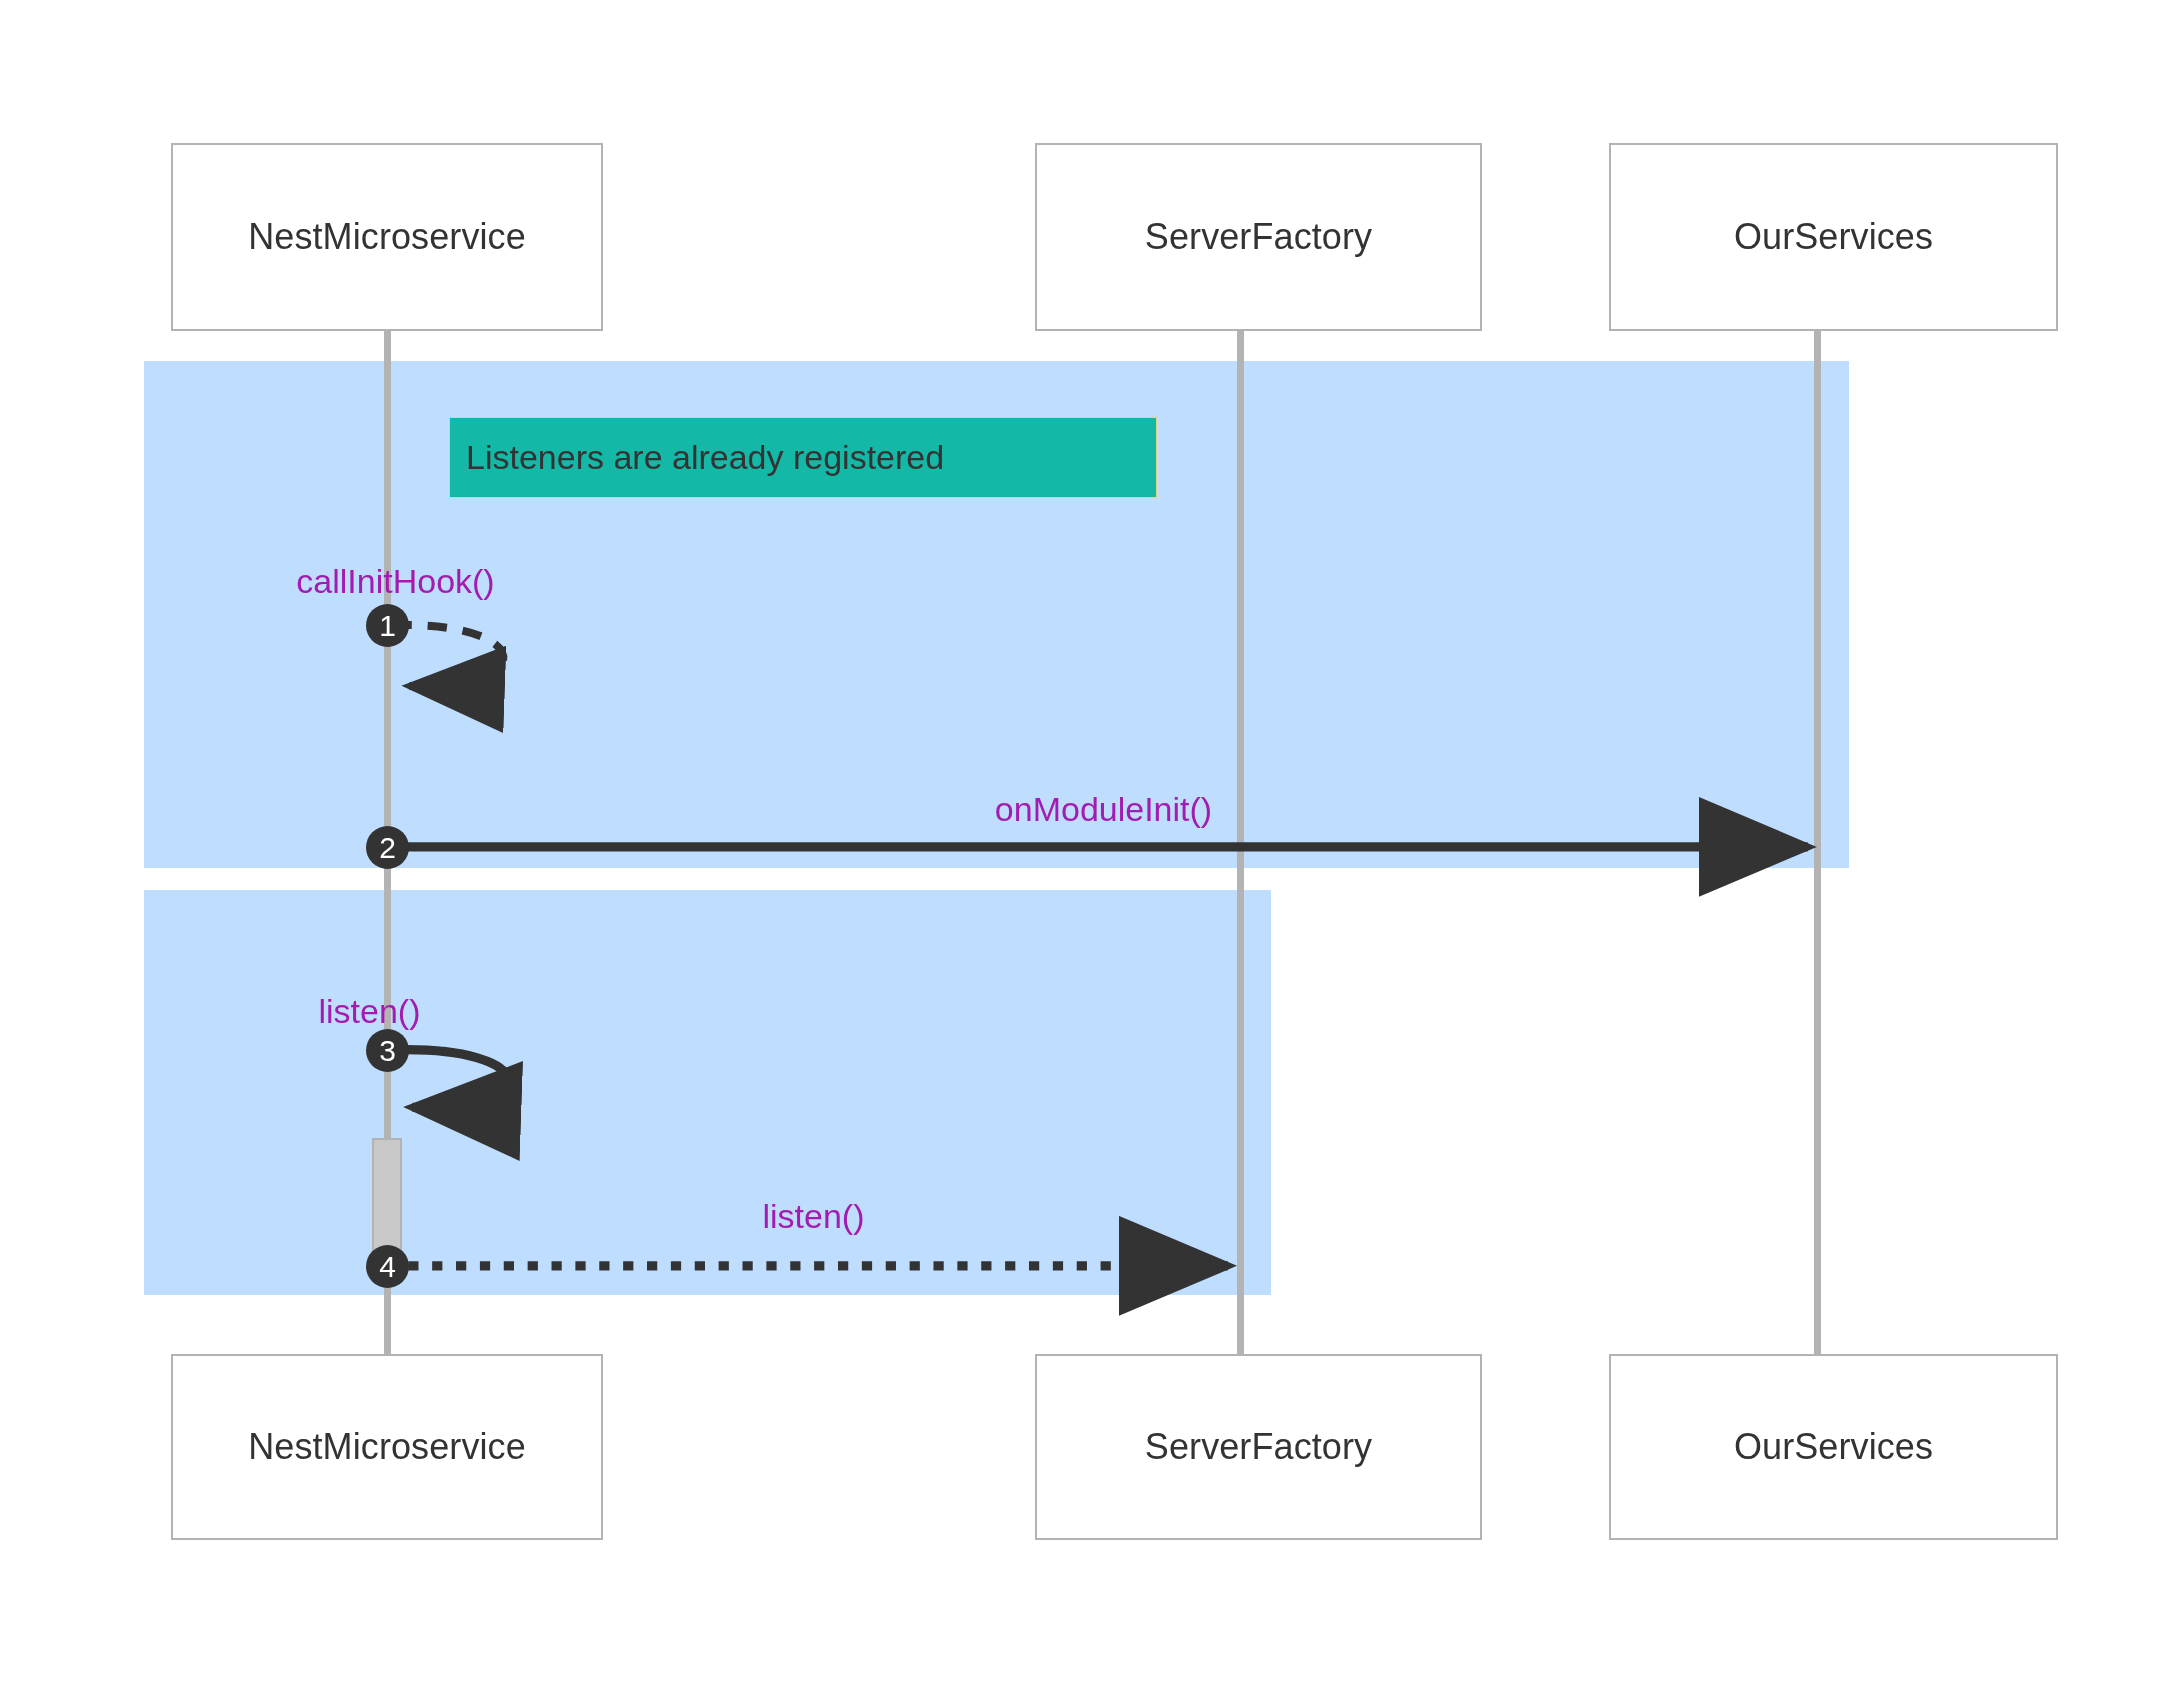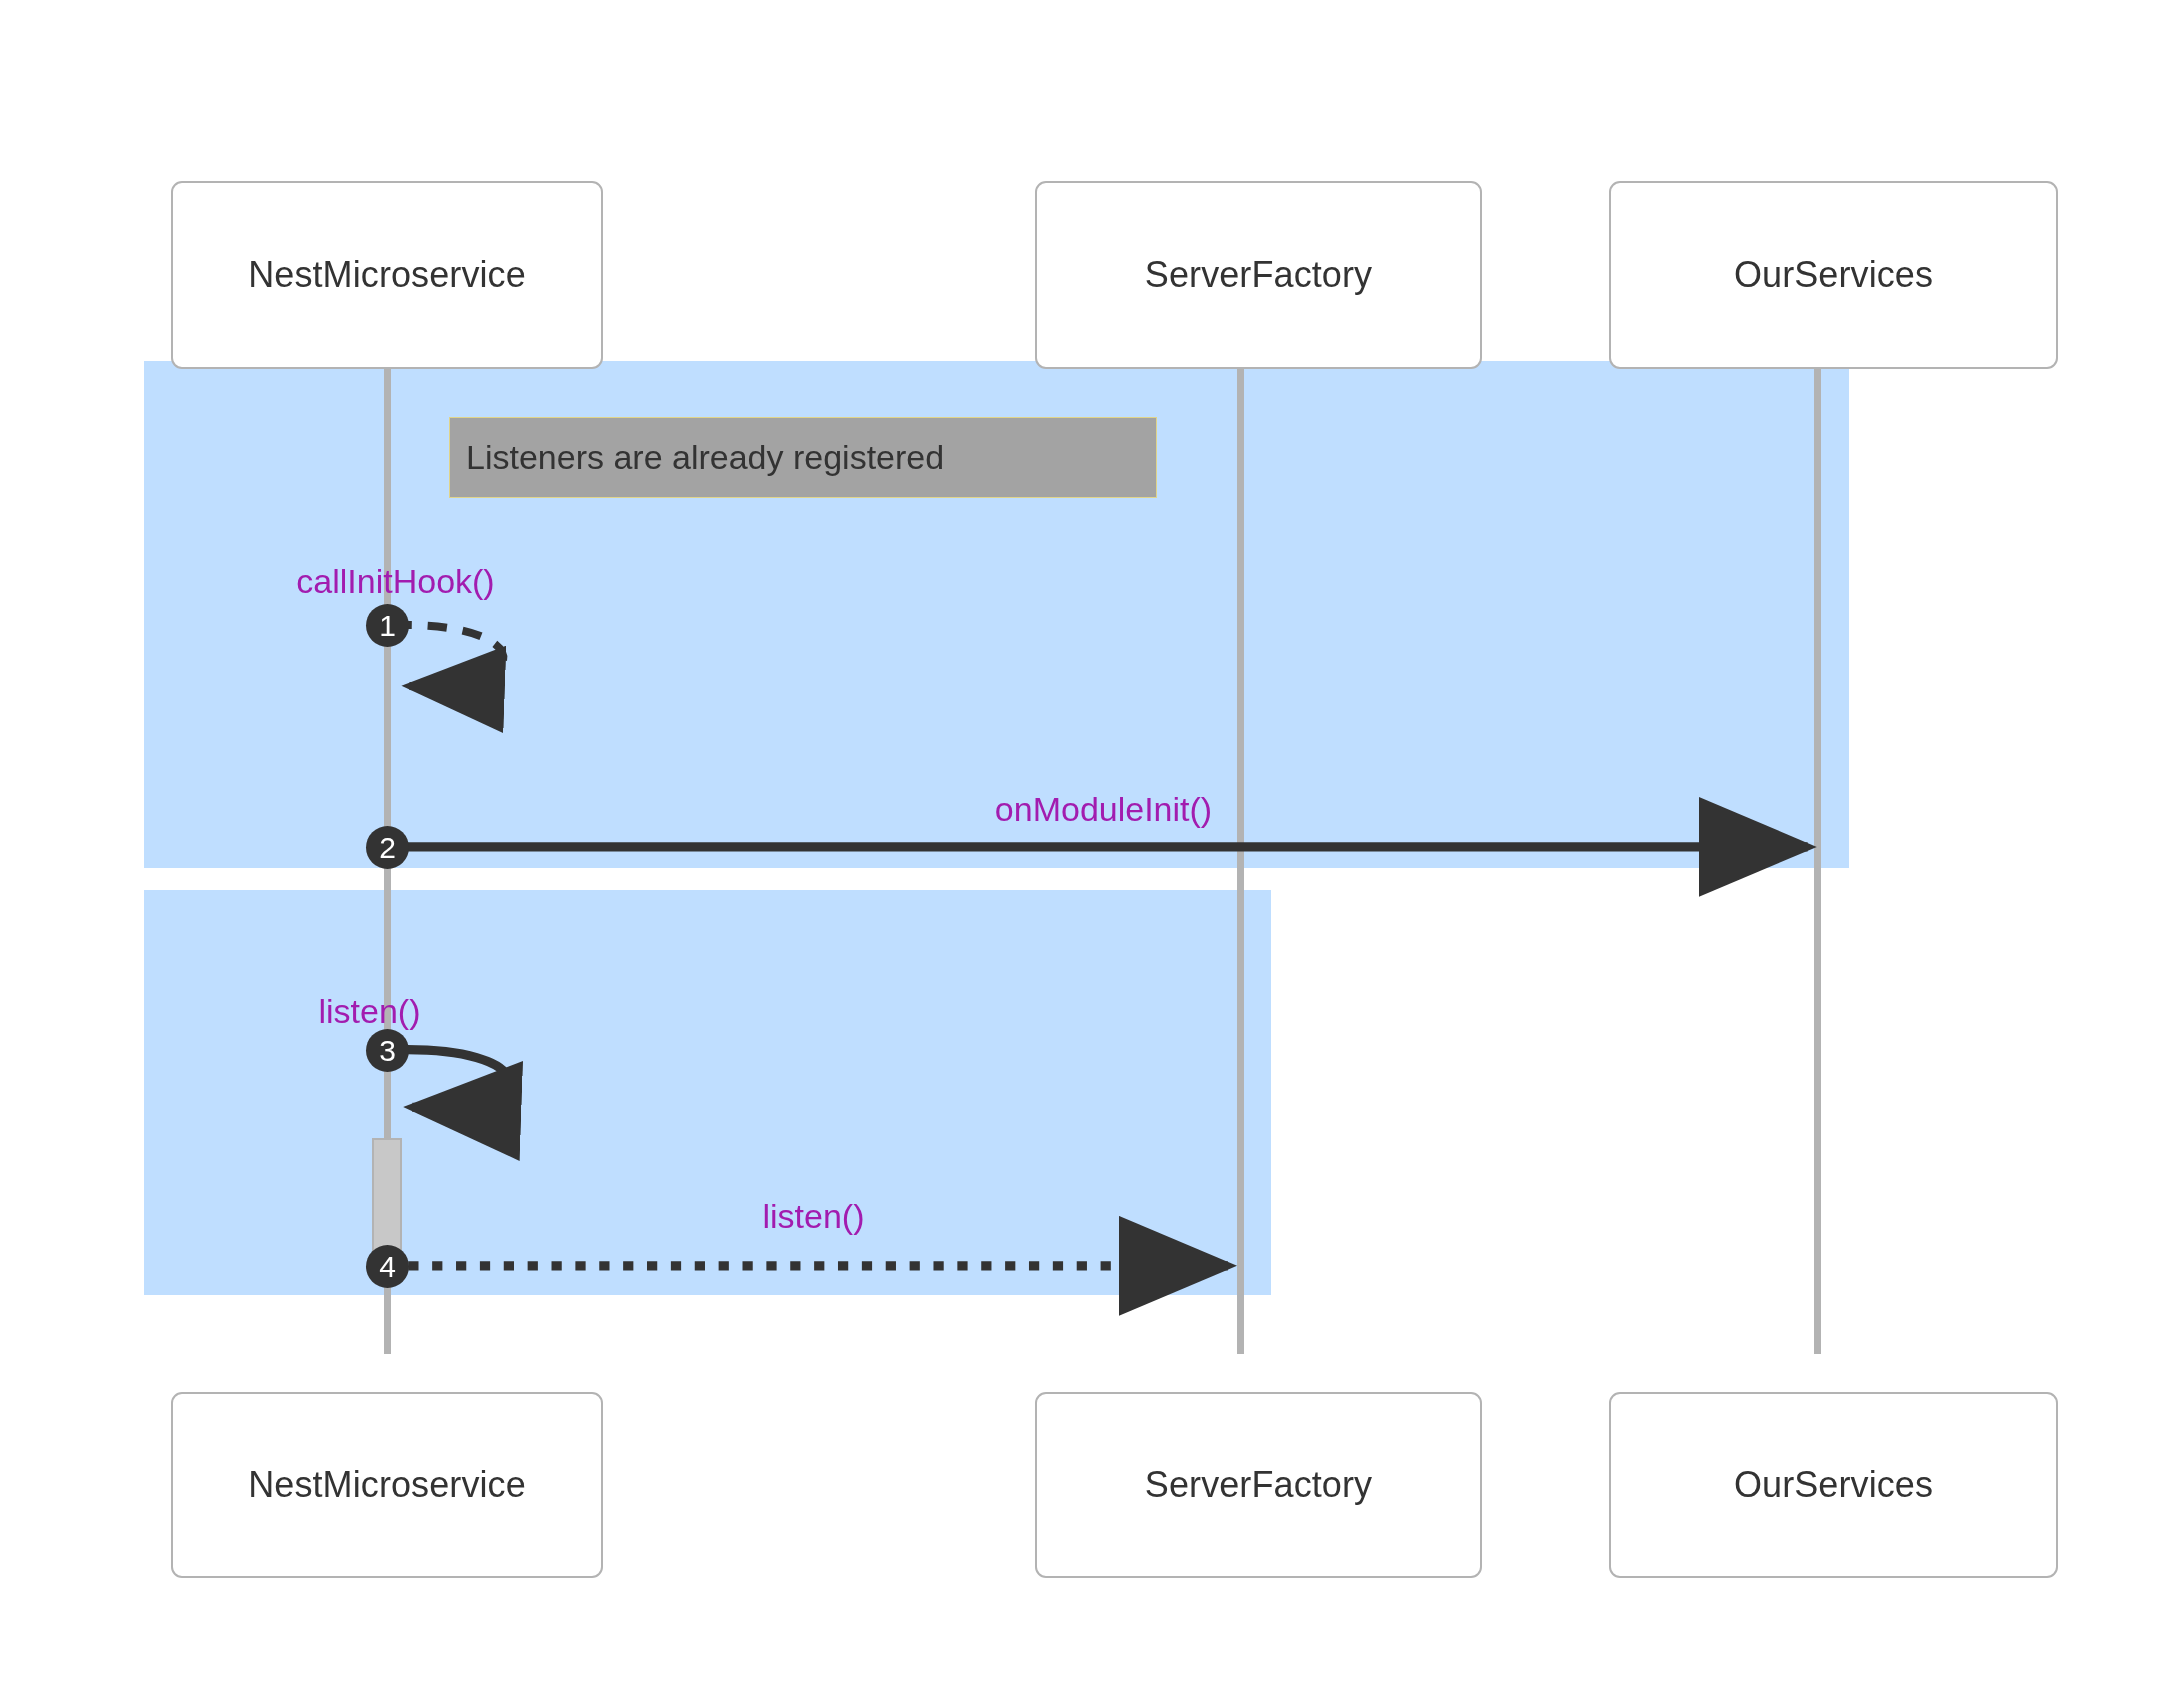--- a/index.html
+++ b/index.html
@@ -3,23 +3,23 @@
 <meta charset="utf-8">
 <style>
   html,body{margin:0;padding:0;background:#ffffff;}
   body{font-family:"Liberation Sans","DejaVu Sans",sans-serif;}
   #stage{position:relative;width:2183px;height:1691px;background:#ffffff;overflow:hidden;}
 
   .participant-box{
     position:absolute;
     background:#ffffff;
     border:2.8px solid #b3b3b3;
-    border-radius:11px;
+    border-radius:0;
     box-sizing:border-box;
-    display:flex;align-items:center;justify-content:center;margin-top:38px;
+    display:flex;align-items:center;justify-content:center;
   }
   .participant-label{
     font-size:36px;
     color:#333333;
     white-space:nowrap;
     letter-spacing:0.1px;
   }
 
   .lifeline{
     position:absolute;
@@ -34,21 +34,21 @@
 
   .activation{
     position:absolute;
     background:#c8c8c8;
     border:2.3px solid #b3b3b3;
     box-sizing:border-box;
   }
 
   .note{
     position:absolute;
-    background:#a3a3a3;
+    background:#14b8a6;
     border:1.7px solid #e0d48a;
     box-sizing:border-box;
     display:flex;align-items:center;
     padding-left:16px;
   }
   .note-text{
     font-size:34px;
     color:#333333;
     white-space:nowrap;
   }

